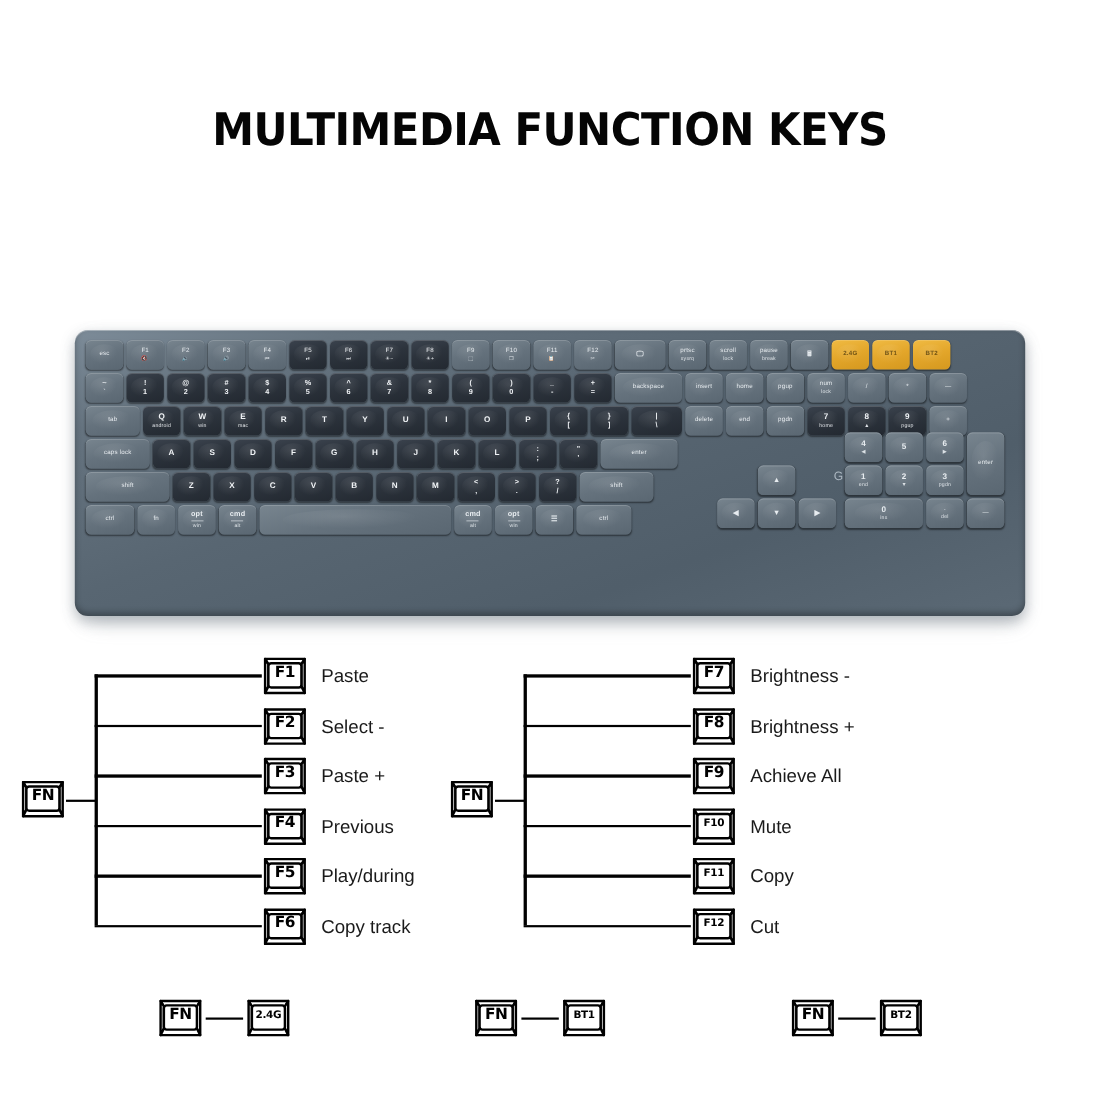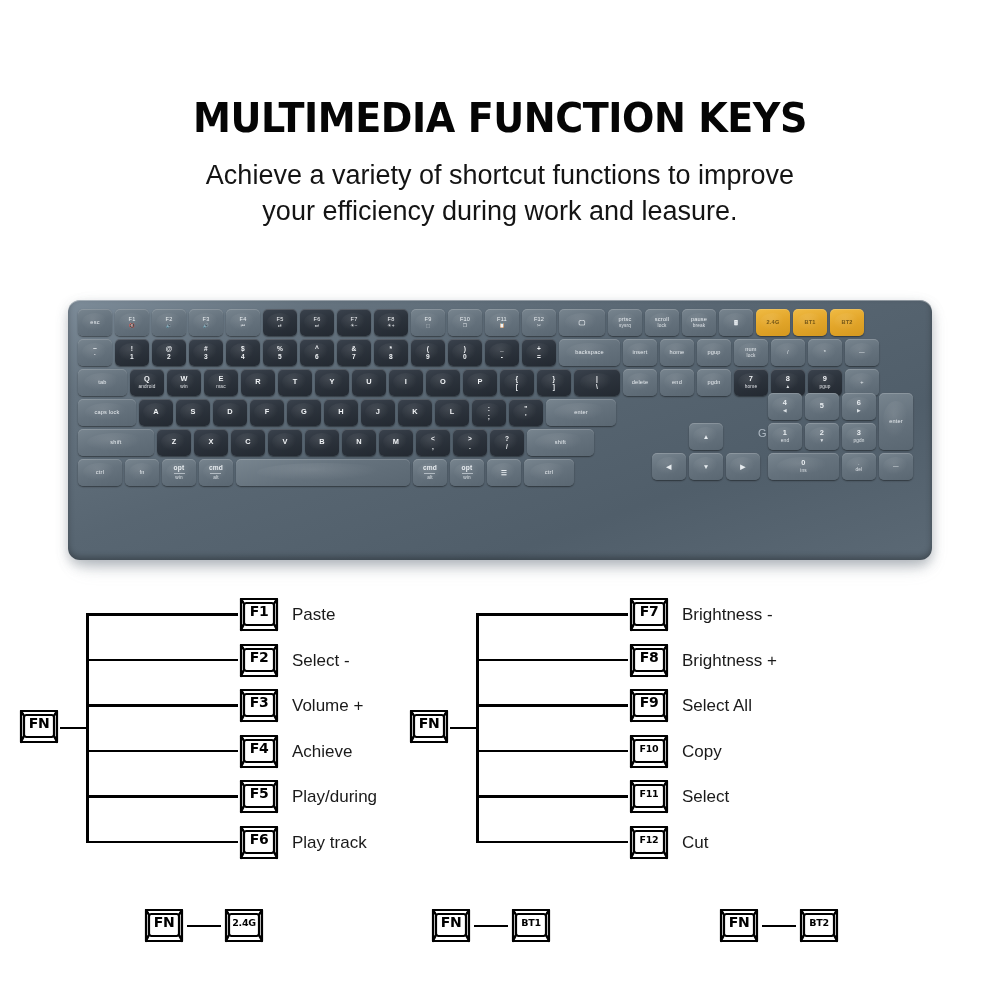--- a/index.html
+++ b/index.html
@@ -126,24 +126,20 @@
   
   #combos{ position:absolute; left:0; top:900px; width:1000px; height:70px; }
   .combo{ position:absolute; display:flex; align-items:center; }
   .combo .dash{ width:34px;height:2.5px;background:#000;margin:0 2px; }
 </style>
 </head>
 <body>
 
 <div id="header">
   <h1 id="page-title">MULTIMEDIA FUNCTION KEYS</h1>
-  <div id="subtitle">
-    <div>Achieve a variety of shortcut functions to improve</div>
-    <div>your efficiency during work and leasure.</div>
-  </div>
 </div>
 
 <div id="kb-wrap">
   <div id="kb-shadow"></div>
   <div id="kb-body">
     <div class="krow" id="row-fn">
         <div class="key k-gray" style="width: 34px;">
           <div class="stack">
             <span class="">esc</span>
           </div>
@@ -820,35 +816,35 @@
         <div class="cap">
           <svg width="42" height="36" viewBox="0 0 42 36">
             <path d="M3 2 H39 L36 7 H6 Z" fill="#fff" stroke="#000" stroke-width="2.2" stroke-linejoin="round"></path>
             <path d="M3 2 L6 7 V27 L3 33 Z" fill="#fff" stroke="#000" stroke-width="2.2" stroke-linejoin="round"></path>
             <path d="M39 2 L36 7 V27 L39 33 Z" fill="#fff" stroke="#000" stroke-width="2.2" stroke-linejoin="round"></path>
             <path d="M3 33 H39 L36 27 H6 Z" fill="#fff" stroke="#000" stroke-width="2.2" stroke-linejoin="round"></path>
             <rect x="6" y="6" width="30" height="22" rx="2.5" fill="#fff" stroke="#000" stroke-width="2.2"></rect>
           </svg>
           <div class="captext">F3</div>
         </div>
-        <span class="lbl">Volume +</span>
+        <span class="lbl">Paste +</span>
       </div>
       <div class="hline" style="left: 86px; top: 174.5px; width: 152px;"></div>
       <div class="row-item" style="left: 238px; top: 158.5px;">
         <div class="cap">
           <svg width="42" height="36" viewBox="0 0 42 36">
             <path d="M3 2 H39 L36 7 H6 Z" fill="#fff" stroke="#000" stroke-width="2.2" stroke-linejoin="round"></path>
             <path d="M3 2 L6 7 V27 L3 33 Z" fill="#fff" stroke="#000" stroke-width="2.2" stroke-linejoin="round"></path>
             <path d="M39 2 L36 7 V27 L39 33 Z" fill="#fff" stroke="#000" stroke-width="2.2" stroke-linejoin="round"></path>
             <path d="M3 33 H39 L36 27 H6 Z" fill="#fff" stroke="#000" stroke-width="2.2" stroke-linejoin="round"></path>
             <rect x="6" y="6" width="30" height="22" rx="2.5" fill="#fff" stroke="#000" stroke-width="2.2"></rect>
           </svg>
           <div class="captext">F4</div>
         </div>
-        <span class="lbl">Achieve</span>
+        <span class="lbl">Previous</span>
       </div>
       <div class="hline" style="left: 86px; top: 220px; width: 152px;"></div>
       <div class="row-item" style="left: 238px; top: 204px;">
         <div class="cap">
           <svg width="42" height="36" viewBox="0 0 42 36">
             <path d="M3 2 H39 L36 7 H6 Z" fill="#fff" stroke="#000" stroke-width="2.2" stroke-linejoin="round"></path>
             <path d="M3 2 L6 7 V27 L3 33 Z" fill="#fff" stroke="#000" stroke-width="2.2" stroke-linejoin="round"></path>
             <path d="M39 2 L36 7 V27 L39 33 Z" fill="#fff" stroke="#000" stroke-width="2.2" stroke-linejoin="round"></path>
             <path d="M3 33 H39 L36 27 H6 Z" fill="#fff" stroke="#000" stroke-width="2.2" stroke-linejoin="round"></path>
             <rect x="6" y="6" width="30" height="22" rx="2.5" fill="#fff" stroke="#000" stroke-width="2.2"></rect>
@@ -862,21 +858,21 @@
         <div class="cap">
           <svg width="42" height="36" viewBox="0 0 42 36">
             <path d="M3 2 H39 L36 7 H6 Z" fill="#fff" stroke="#000" stroke-width="2.2" stroke-linejoin="round"></path>
             <path d="M3 2 L6 7 V27 L3 33 Z" fill="#fff" stroke="#000" stroke-width="2.2" stroke-linejoin="round"></path>
             <path d="M39 2 L36 7 V27 L39 33 Z" fill="#fff" stroke="#000" stroke-width="2.2" stroke-linejoin="round"></path>
             <path d="M3 33 H39 L36 27 H6 Z" fill="#fff" stroke="#000" stroke-width="2.2" stroke-linejoin="round"></path>
             <rect x="6" y="6" width="30" height="22" rx="2.5" fill="#fff" stroke="#000" stroke-width="2.2"></rect>
           </svg>
           <div class="captext">F6</div>
         </div>
-        <span class="lbl">Play track</span>
+        <span class="lbl">Copy track</span>
       </div>
     </div>
   <div class="grp" id="grp-right" style="left:390px;top:0;">
       <div class="fnkey-box" style="left: 18px; top: 133.75px;">
         <div class="cap">
           <svg width="42" height="36" viewBox="0 0 42 36">
             <path d="M3 2 H39 L36 7 H6 Z" fill="#fff" stroke="#000" stroke-width="2.2" stroke-linejoin="round"></path>
             <path d="M3 2 L6 7 V27 L3 33 Z" fill="#fff" stroke="#000" stroke-width="2.2" stroke-linejoin="round"></path>
             <path d="M39 2 L36 7 V27 L39 33 Z" fill="#fff" stroke="#000" stroke-width="2.2" stroke-linejoin="round"></path>
             <path d="M3 33 H39 L36 27 H6 Z" fill="#fff" stroke="#000" stroke-width="2.2" stroke-linejoin="round"></path>
@@ -920,49 +916,49 @@
         <div class="cap">
           <svg width="42" height="36" viewBox="0 0 42 36">
             <path d="M3 2 H39 L36 7 H6 Z" fill="#fff" stroke="#000" stroke-width="2.2" stroke-linejoin="round"></path>
             <path d="M3 2 L6 7 V27 L3 33 Z" fill="#fff" stroke="#000" stroke-width="2.2" stroke-linejoin="round"></path>
             <path d="M39 2 L36 7 V27 L39 33 Z" fill="#fff" stroke="#000" stroke-width="2.2" stroke-linejoin="round"></path>
             <path d="M3 33 H39 L36 27 H6 Z" fill="#fff" stroke="#000" stroke-width="2.2" stroke-linejoin="round"></path>
             <rect x="6" y="6" width="30" height="22" rx="2.5" fill="#fff" stroke="#000" stroke-width="2.2"></rect>
           </svg>
           <div class="captext">F9</div>
         </div>
-        <span class="lbl">Select All</span>
+        <span class="lbl">Achieve All</span>
       </div>
       <div class="hline" style="left: 86px; top: 174.5px; width: 152px;"></div>
       <div class="row-item" style="left: 238px; top: 158.5px;">
         <div class="cap small">
           <svg width="42" height="36" viewBox="0 0 42 36">
             <path d="M3 2 H39 L36 7 H6 Z" fill="#fff" stroke="#000" stroke-width="2.2" stroke-linejoin="round"></path>
             <path d="M3 2 L6 7 V27 L3 33 Z" fill="#fff" stroke="#000" stroke-width="2.2" stroke-linejoin="round"></path>
             <path d="M39 2 L36 7 V27 L39 33 Z" fill="#fff" stroke="#000" stroke-width="2.2" stroke-linejoin="round"></path>
             <path d="M3 33 H39 L36 27 H6 Z" fill="#fff" stroke="#000" stroke-width="2.2" stroke-linejoin="round"></path>
             <rect x="6" y="6" width="30" height="22" rx="2.5" fill="#fff" stroke="#000" stroke-width="2.2"></rect>
           </svg>
           <div class="captext">F10</div>
         </div>
-        <span class="lbl">Copy</span>
+        <span class="lbl">Mute</span>
       </div>
       <div class="hline" style="left: 86px; top: 220px; width: 152px;"></div>
       <div class="row-item" style="left: 238px; top: 204px;">
         <div class="cap small">
           <svg width="42" height="36" viewBox="0 0 42 36">
             <path d="M3 2 H39 L36 7 H6 Z" fill="#fff" stroke="#000" stroke-width="2.2" stroke-linejoin="round"></path>
             <path d="M3 2 L6 7 V27 L3 33 Z" fill="#fff" stroke="#000" stroke-width="2.2" stroke-linejoin="round"></path>
             <path d="M39 2 L36 7 V27 L39 33 Z" fill="#fff" stroke="#000" stroke-width="2.2" stroke-linejoin="round"></path>
             <path d="M3 33 H39 L36 27 H6 Z" fill="#fff" stroke="#000" stroke-width="2.2" stroke-linejoin="round"></path>
             <rect x="6" y="6" width="30" height="22" rx="2.5" fill="#fff" stroke="#000" stroke-width="2.2"></rect>
           </svg>
           <div class="captext">F11</div>
         </div>
-        <span class="lbl">Select</span>
+        <span class="lbl">Copy</span>
       </div>
       <div class="hline" style="left: 86px; top: 265.5px; width: 152px;"></div>
       <div class="row-item" style="left: 238px; top: 249.5px;">
         <div class="cap small">
           <svg width="42" height="36" viewBox="0 0 42 36">
             <path d="M3 2 H39 L36 7 H6 Z" fill="#fff" stroke="#000" stroke-width="2.2" stroke-linejoin="round"></path>
             <path d="M3 2 L6 7 V27 L3 33 Z" fill="#fff" stroke="#000" stroke-width="2.2" stroke-linejoin="round"></path>
             <path d="M39 2 L36 7 V27 L39 33 Z" fill="#fff" stroke="#000" stroke-width="2.2" stroke-linejoin="round"></path>
             <path d="M3 33 H39 L36 27 H6 Z" fill="#fff" stroke="#000" stroke-width="2.2" stroke-linejoin="round"></path>
             <rect x="6" y="6" width="30" height="22" rx="2.5" fill="#fff" stroke="#000" stroke-width="2.2"></rect>

